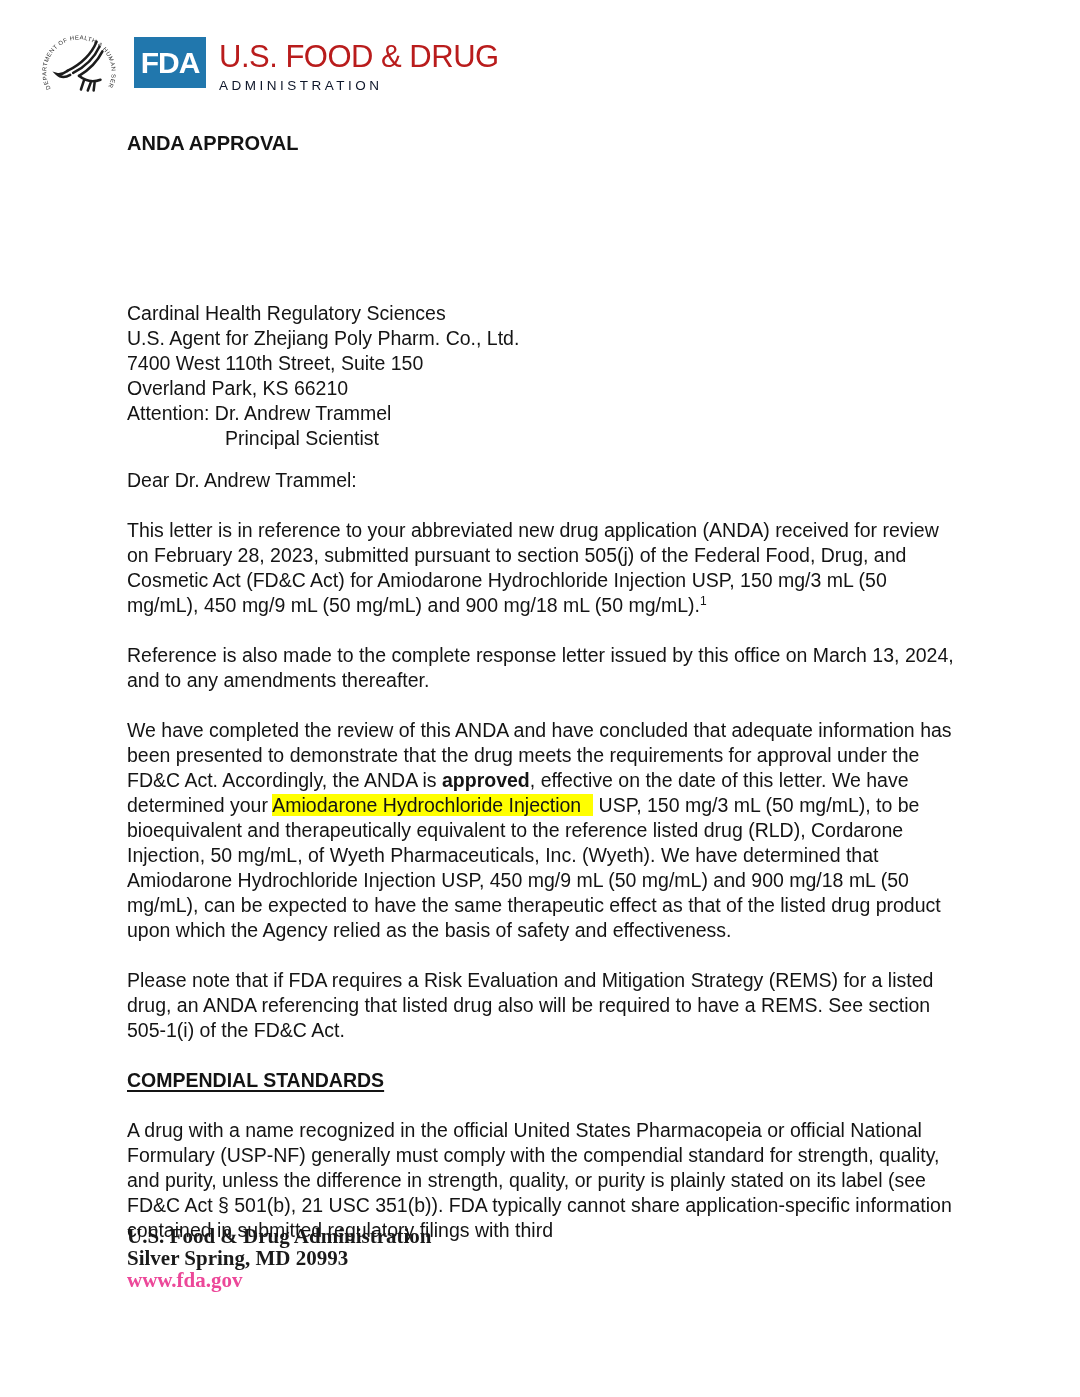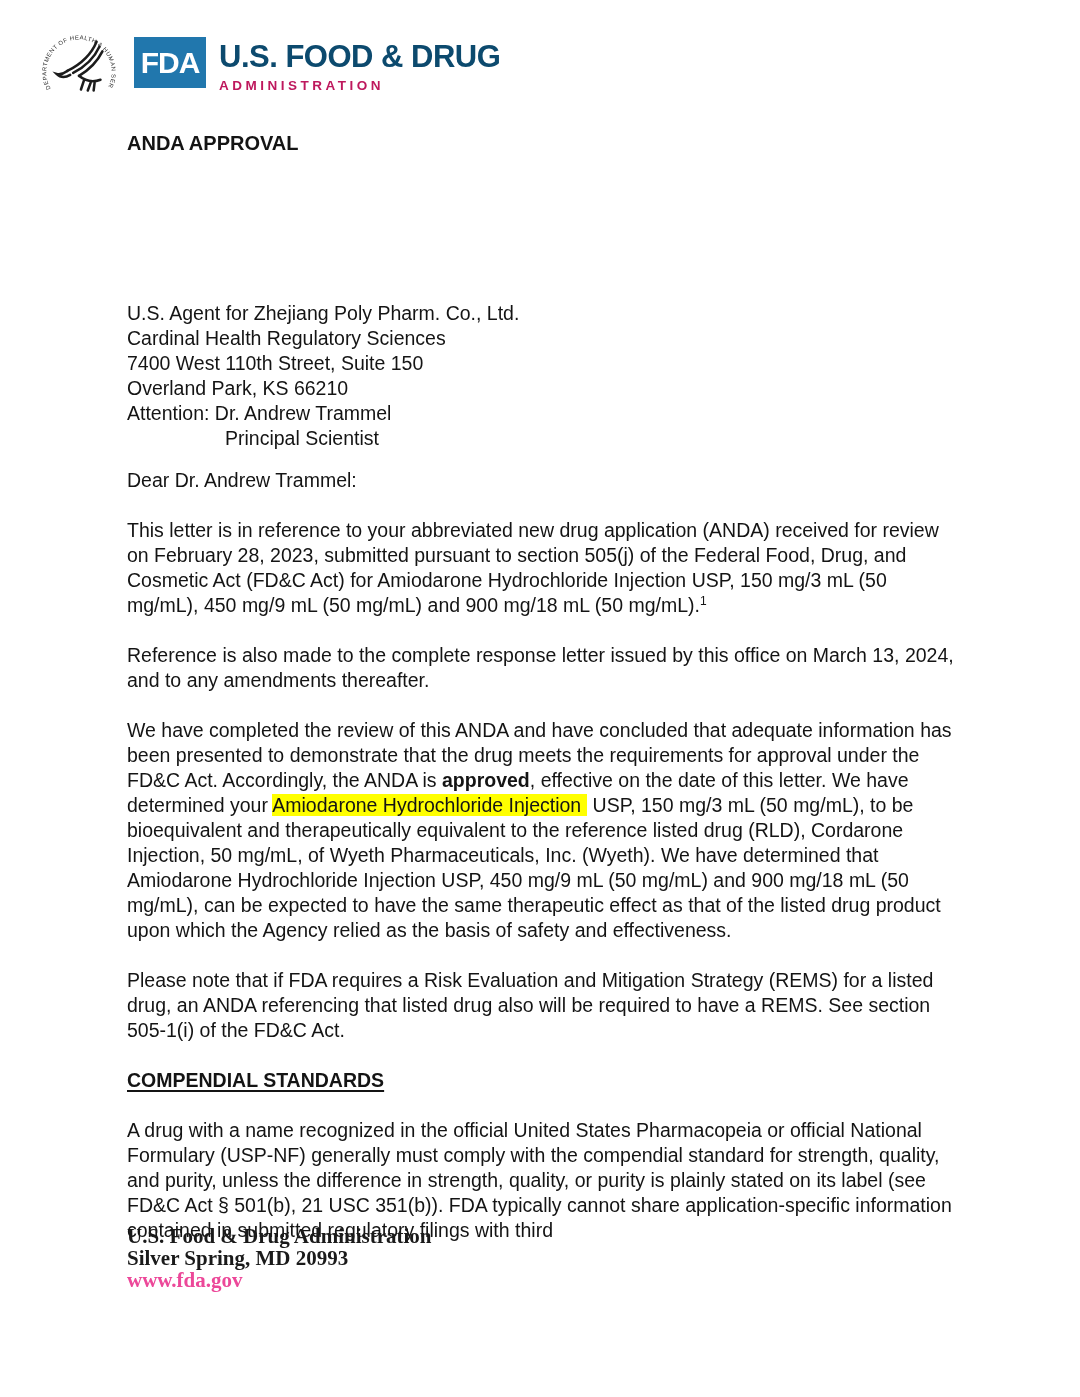--- a/index.html
+++ b/index.html
@@ -30,30 +30,30 @@
     display: flex; align-items: center; justify-content: center;
   }
   .fda-box span {
     color: #ffffff;
     font-weight: bold;
     font-size: 30px;
     letter-spacing: -1px;
   }
   .wordmark { margin-left: 13px; margin-top: 12px; }
   .wordmark-1 {
-    color: #0c4a6e;
-    font-weight: bold;
+    color: #b91c1c;
+    font-weight: normal;
     font-size: 31px;
     letter-spacing: -0.5px;
     line-height: 34px;
     white-space: nowrap;
   }
   .wordmark-2 {
-    color: #be185d;
-    font-weight: bold;
+    color: #0f172a;
+    font-weight: normal;
     font-size: 13.5px;
     letter-spacing: 3.5px;
     margin-top: 4px;
     white-space: nowrap;
   }
 
   
   .anda-block {
     position: absolute;
     top: 130px;
@@ -83,21 +83,21 @@
     position: absolute;
     top: 468px;
     left: 127px;
     width: 830px;
     font-size: 19.5px;
     line-height: 25px;
   }
   .letter-body p { margin: 0 0 25px 0; }
   .hl {
     background: #ffff00;
-    padding-right: 6px;
+    padding-right: 12px;
   }
   sup.fn {
     font-size: 12px;
     line-height: 0;
     vertical-align: super;
   }
   .section-heading {
     font-weight: bold;
     margin: 0 0 25px 0;
     font-size: 19.5px;
@@ -150,22 +150,22 @@
       <div class="wordmark-1">U.S. FOOD &amp; DRUG</div>
       <div class="wordmark-2">ADMINISTRATION</div>
     </div>
   </div>
 
   <div class="anda-block">
     <div class="approval-title">ANDA APPROVAL</div>
   </div>
 
   <div class="recipient">
+    <div>Cardinal Health Regulatory Sciences</div>
     <div>U.S. Agent for Zhejiang Poly Pharm. Co., Ltd.</div>
-    <div>Cardinal Health Regulatory Sciences</div>
     <div>7400 West 110th Street, Suite 150</div>
     <div>Overland Park, KS 66210</div>
     <div>Attention: Dr. Andrew Trammel</div>
     <div class="recipient-role">Principal Scientist</div>
   </div>
 
   <div class="letter-body">
     <p>Dear Dr. Andrew Trammel:</p>
 
     <p><span>This letter is in reference to your abbreviated new drug application (ANDA) received for review on February 28, 2023, submitted pursuant to section 505(j) of the Federal Food, Drug, and Cosmetic Act (FD&amp;C Act) for Amiodarone Hydrochloride Injection USP, 150 mg/3 mL (50 mg/mL), 450 mg/9 mL (50 mg/mL) and 900 mg/18 mL (50 mg/mL).</span><sup class="fn">1</sup></p>

